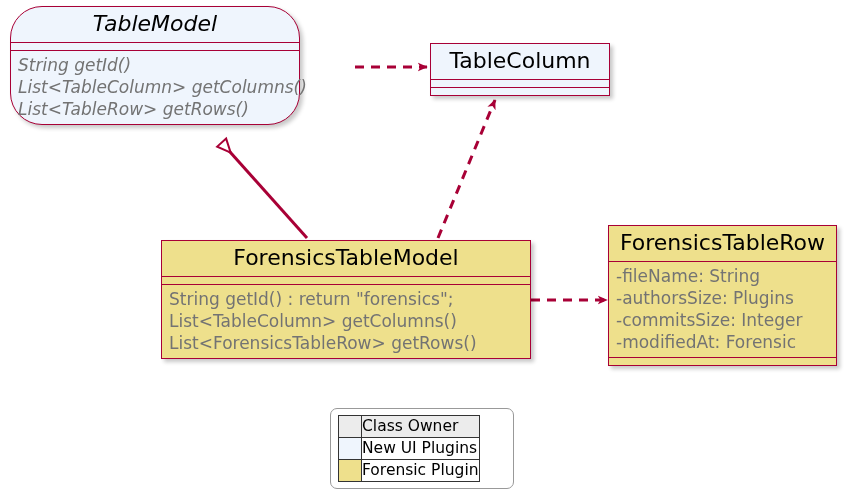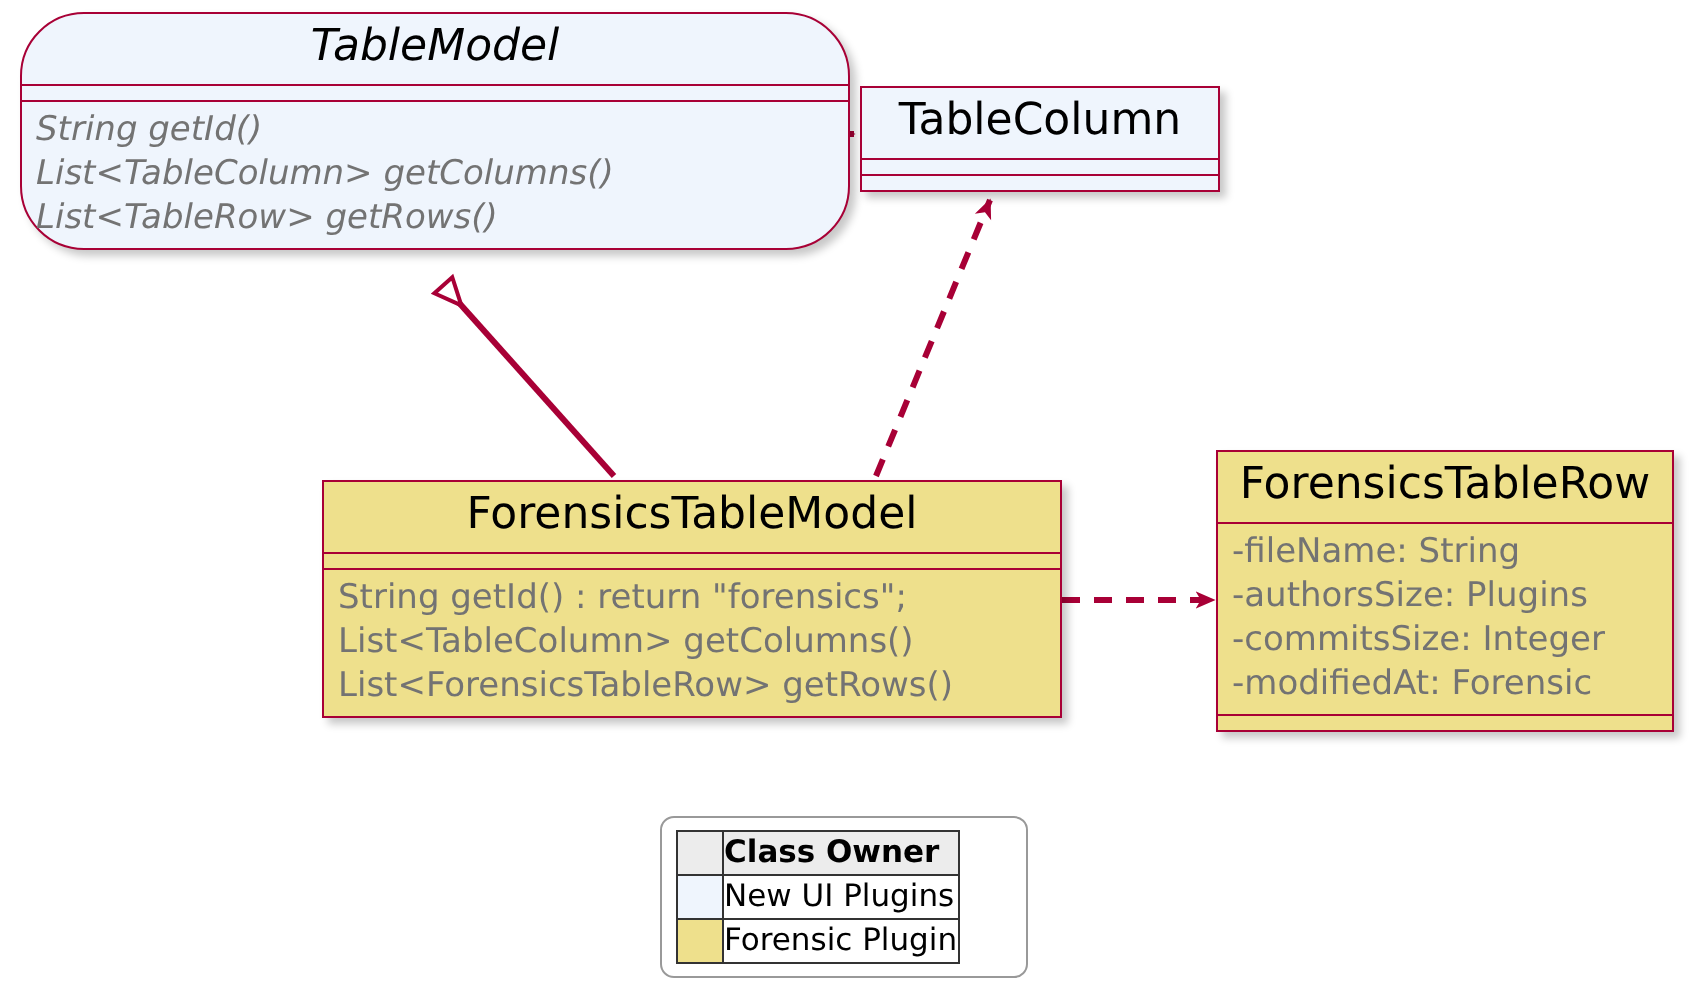--- a/index.html
+++ b/index.html
@@ -84,21 +84,21 @@
   #legend td {
     border: 1.1px solid #333333;
     padding: 0;
     height: 21px;
     line-height: 21px;
     white-space: nowrap;
   }
   td.sw { width: 22px; }
   td.lbl { padding: 0 7px 0 5px; }
   td.hdr-sw { background: #ececec; }
-  td.hdr-lbl { background: #ececec; font-weight: bold; padding: 0 7px 0 5px; }
+  td.hdr-lbl { background: #ececec; font-weight: normal; padding: 0 7px 0 5px; }
   .sw-blue   { background: #eff5fd; }
   .sw-yellow { background: #eee08c; }
 </style>
 </head>
 <body>
 
 <div id="canvas">
 
   <svg class="edge-svg" viewBox="0 0 847 502" xmlns="http://www.w3.org/2000/svg">
     <defs>
@@ -120,21 +120,21 @@
 
     <g>
       <line x1="438" y1="238" x2="495" y2="100" stroke="#a80036" stroke-width="3" stroke-dasharray="9,7" marker-end="url(#filled-arrow)"></line>
     </g>
 
     <g>
       <line x1="531" y1="300" x2="607" y2="300" stroke="#a80036" stroke-width="3" stroke-dasharray="9,7" marker-end="url(#filled-arrow)"></line>
     </g>
   </svg>
 
-  <div class="uml-class blue" id="cls-table-model" style="left:10px; top:6px; width:415px;border-radius:32px;">
+  <div class="uml-class blue" id="cls-table-model" style="left:10px; top:6px; width:290px;border-radius:32px;">
     <div class="class-title italic" style="font-size:22px;">TableModel</div>
     <div class="compartment empty"></div>
     <div class="compartment italic" style="font-size:17px;">
       <span class="member">String getId()</span>
       <span class="member">List&lt;TableColumn&gt; getColumns()</span>
       <span class="member">List&lt;TableRow&gt; getRows()</span>
     </div>
   </div>
 
   <div class="uml-class blue" id="cls-table-column" style="left:430px; top:43px; width:180px;">

